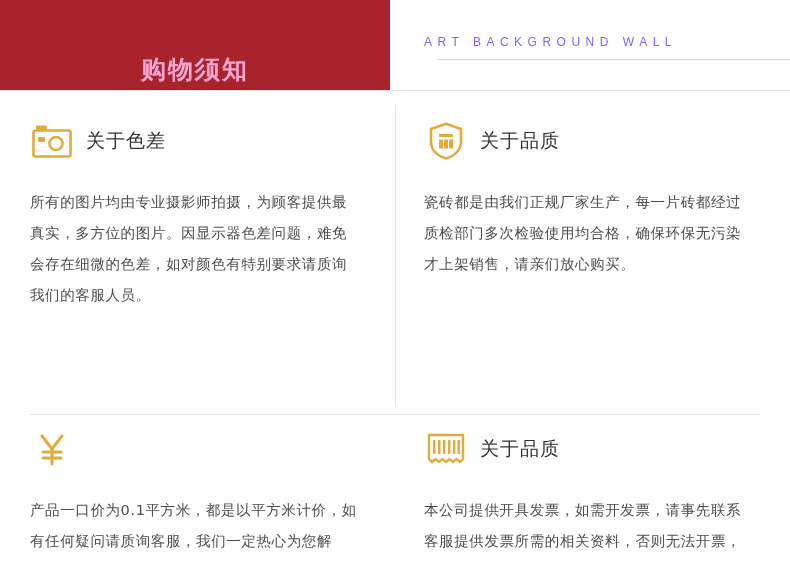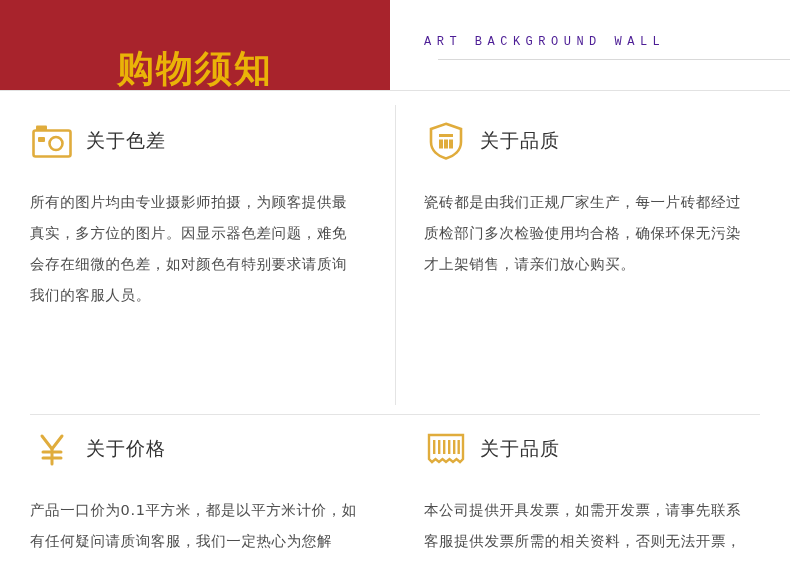--- a/index.html
+++ b/index.html
@@ -30,43 +30,43 @@
   }
   .header-red {
     width: 390px;
     background: #a8232c;
     display: flex;
     align-items: center;
     justify-content: center;
     position: relative;
   }
   .header-title {
-    color: #eab308;
-    font-size: 37px;
+    color: #f9a8d4;
+    font-size: 25px;
     letter-spacing: 2px;
     font-weight: bold;
     font-family: "DejaVu Sans", "Liberation Sans", sans-serif;
     margin-top: 48px;
   }
   .header-right {
     flex: 1;
     position: relative;
     background: #ffffff;
     padding-left: 34px;
     display: flex;
     flex-direction: column;
     justify-content: center;
   }
   .header-sub {
-    color: #4c1d95;
+    color: #8b5cf6;
     font-size: 12px;
     letter-spacing: 5.5px;
     margin-bottom: 2px;
     margin-top: 4px;
-    font-family: Liberation Mono, monospace;
+    font-family: Liberation Sans, sans-serif;
   }
   .header-notice-row {
     display: flex;
     align-items: center;
   }
   .header-notice {
     color: #cdcdcd;
     font-size: 30px;
     letter-spacing: 2px;
     font-family: "Liberation Serif", serif;
@@ -207,21 +207,20 @@
     <div class="cell cell-c">
       <div class="cell-head">
         <div class="icon-box">
           <svg width="30" height="36" viewBox="0 0 30 36">
             <path d="M5 5 L15 18 L25 5" class="gold" stroke-width="3" stroke-linecap="round"></path>
             <path d="M15 18 V33" class="gold" stroke-width="3" stroke-linecap="round"></path>
             <path d="M6 21 H24" class="gold" stroke-width="3" stroke-linecap="round"></path>
             <path d="M6 27 H24" class="gold" stroke-width="3" stroke-linecap="round"></path>
           </svg>
         </div>
-        <div class="cell-title">关于价格</div>
       </div>
       <div class="cell-body">产品一口价为0.1平方米，都是以平方米计价，如有任何疑问请质询客服，我们一定热心为您解答。</div>
     </div>
 
     <div class="cell cell-d">
       <div class="cell-head">
         <div class="icon-box">
           <svg width="38" height="34" viewBox="0 0 38 34">
             <path d="M2 3 H36 V27 L33 30 L29.5 27 L26 30 L22.5 27 L19 30 L15.5 27 L12 30 L8.5 27 L5 30 L2 27 Z" class="gold" stroke-width="2.4"></path>
             <rect x="6" y="8" width="2.4" height="14" class="gold-fill"></rect>

